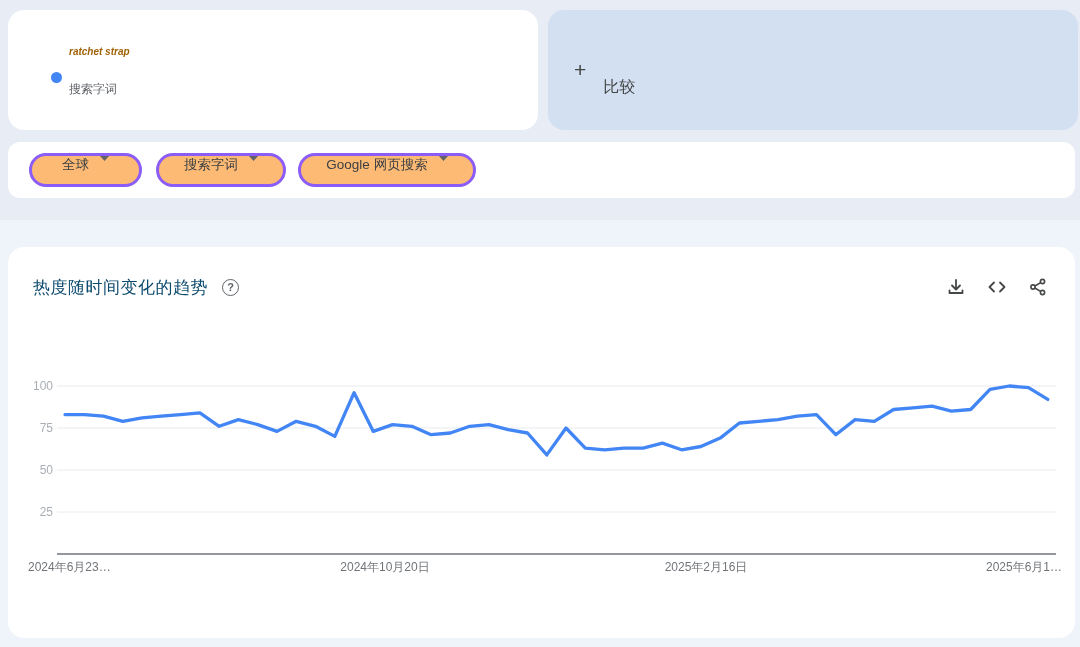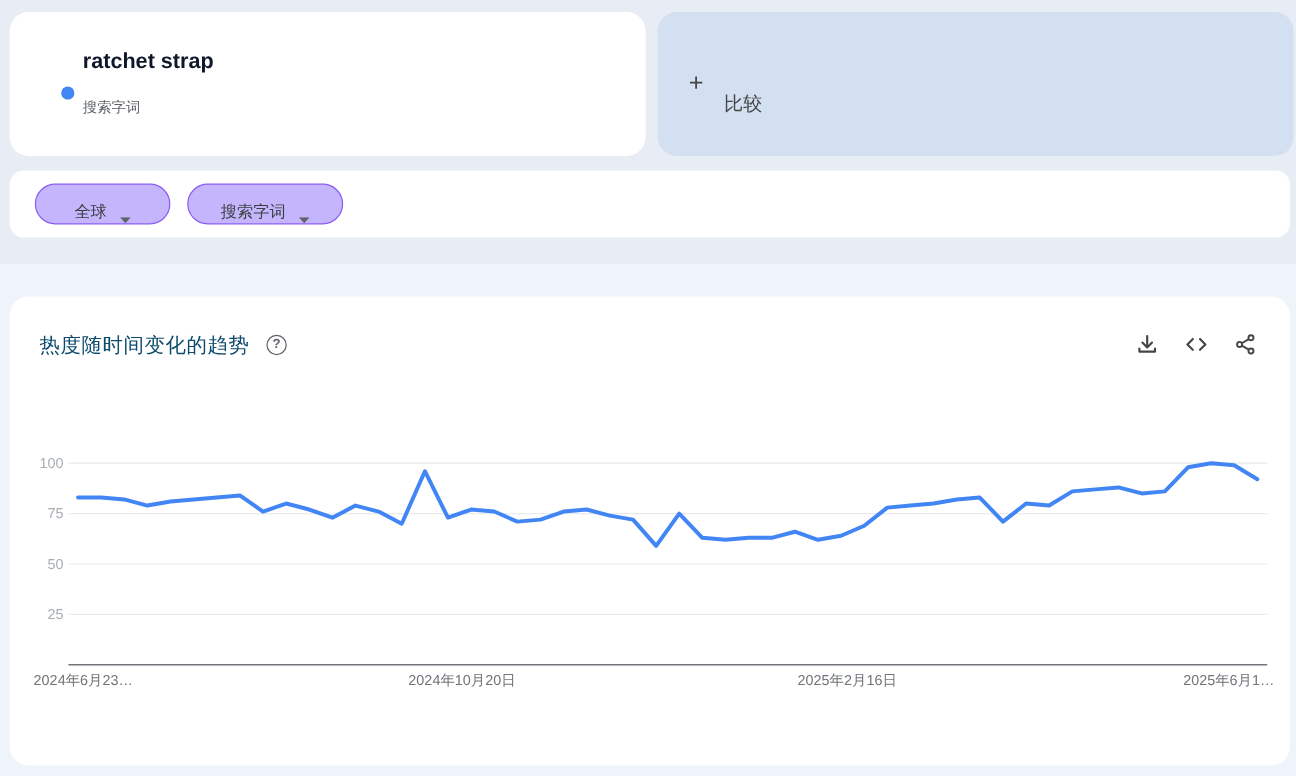--- a/index.html
+++ b/index.html
@@ -11,34 +11,34 @@
   }
   .header-bg { position:absolute; left:0; top:0; width:1080px; height:220px; background:#e8ecf5; }
 
   .card { position:absolute; background:#ffffff; }
 
   
   .term-card { left:8px; top:10px; width:530px; height:120px; border-radius:16px;
     display:flex; align-items:center; padding-left:43px; cursor:pointer; }
   .dot { width:11px; height:11px; border-radius:50%; background:#4285f4; flex:0 0 auto;
     margin-top:14px; margin-right:7px; }
-  .term-main { font-size:18px; font-weight:bold; color:#0f172a; line-height:19px; }
+  .term-main { font-size:10px; font-weight:bold; color:#a16207; line-height:19px;font-style:italic; }
   .term-sub { font-size:12px; color:#5f6368; margin-top:20px; }
 
   
   .compare-card { left:548px; top:10px; width:530px; height:120px; border-radius:16px;
     display:flex; align-items:center; padding-left:26px; cursor:pointer; }
   .plus { font-size:21px; color:#444746; font-weight:400; margin-right:17px; }
   .compare-label { font-size:16px; color:#444746;margin-top:34px; }
 
   
   .filter-bar { left:8px; top:142px; width:1067px; height:56px; border-radius:12px;
     display:flex; align-items:center; padding-left:21px; }
-  .pill { height:34px; border:1px solid #8b5cf6; border-radius:17px; background:#c4b5fd;
-    display:flex; align-items:flex-end; justify-content:center; gap:11px;
+  .pill { height:34px; border:3px solid #8b5cf6; border-radius:17px; background:#fdba74;
+    display:flex; align-items:flex-start; justify-content:center; gap:11px;
     font-size:13.5px; color:#3c4043; cursor:pointer; flex:0 0 auto; }
   .caret { width:9px; height:5px; display:block; }
 
   
   .chart-card { left:8px; top:247px; width:1067px; height:391px; border-radius:16px; }
   .chart-header { position:absolute; left:25px; top:28px; right:27px; height:24px;
     display:flex; align-items:center; z-index:2; }
   .chart-title { font-size:17px; color:#0c4a6e; letter-spacing:0.5px; }
   .help { margin-left:14px; width:17px; height:17px; border:1.5px solid #5f6368; border-radius:50%;
     color:#5f6368; font-size:11px; font-weight:bold; display:flex; align-items:center;
@@ -68,20 +68,26 @@
 
 <div class="card filter-bar">
   <div class="pill" style="width:113px;">
     <span>全球</span>
     <svg class="caret" viewBox="0 0 9 5">
         <path d="M0 0h9L4.5 5z" fill="#5f6368"></path>
       </svg>
   </div>
   <div class="pill" style="width:130px; margin-left:14px;">
     <span>搜索字词</span>
+    <svg class="caret" viewBox="0 0 9 5">
+        <path d="M0 0h9L4.5 5z" fill="#5f6368"></path>
+      </svg>
+  </div>
+  <div class="pill" style="width:178px; margin-left:12px;">
+    <span>Google 网页搜索</span>
     <svg class="caret" viewBox="0 0 9 5">
         <path d="M0 0h9L4.5 5z" fill="#5f6368"></path>
       </svg>
   </div>
 </div>
 
 <div class="card chart-card">
   <div class="chart-header">
     <span class="chart-title">热度随时间变化的趋势</span>
     <span class="help">?</span>

